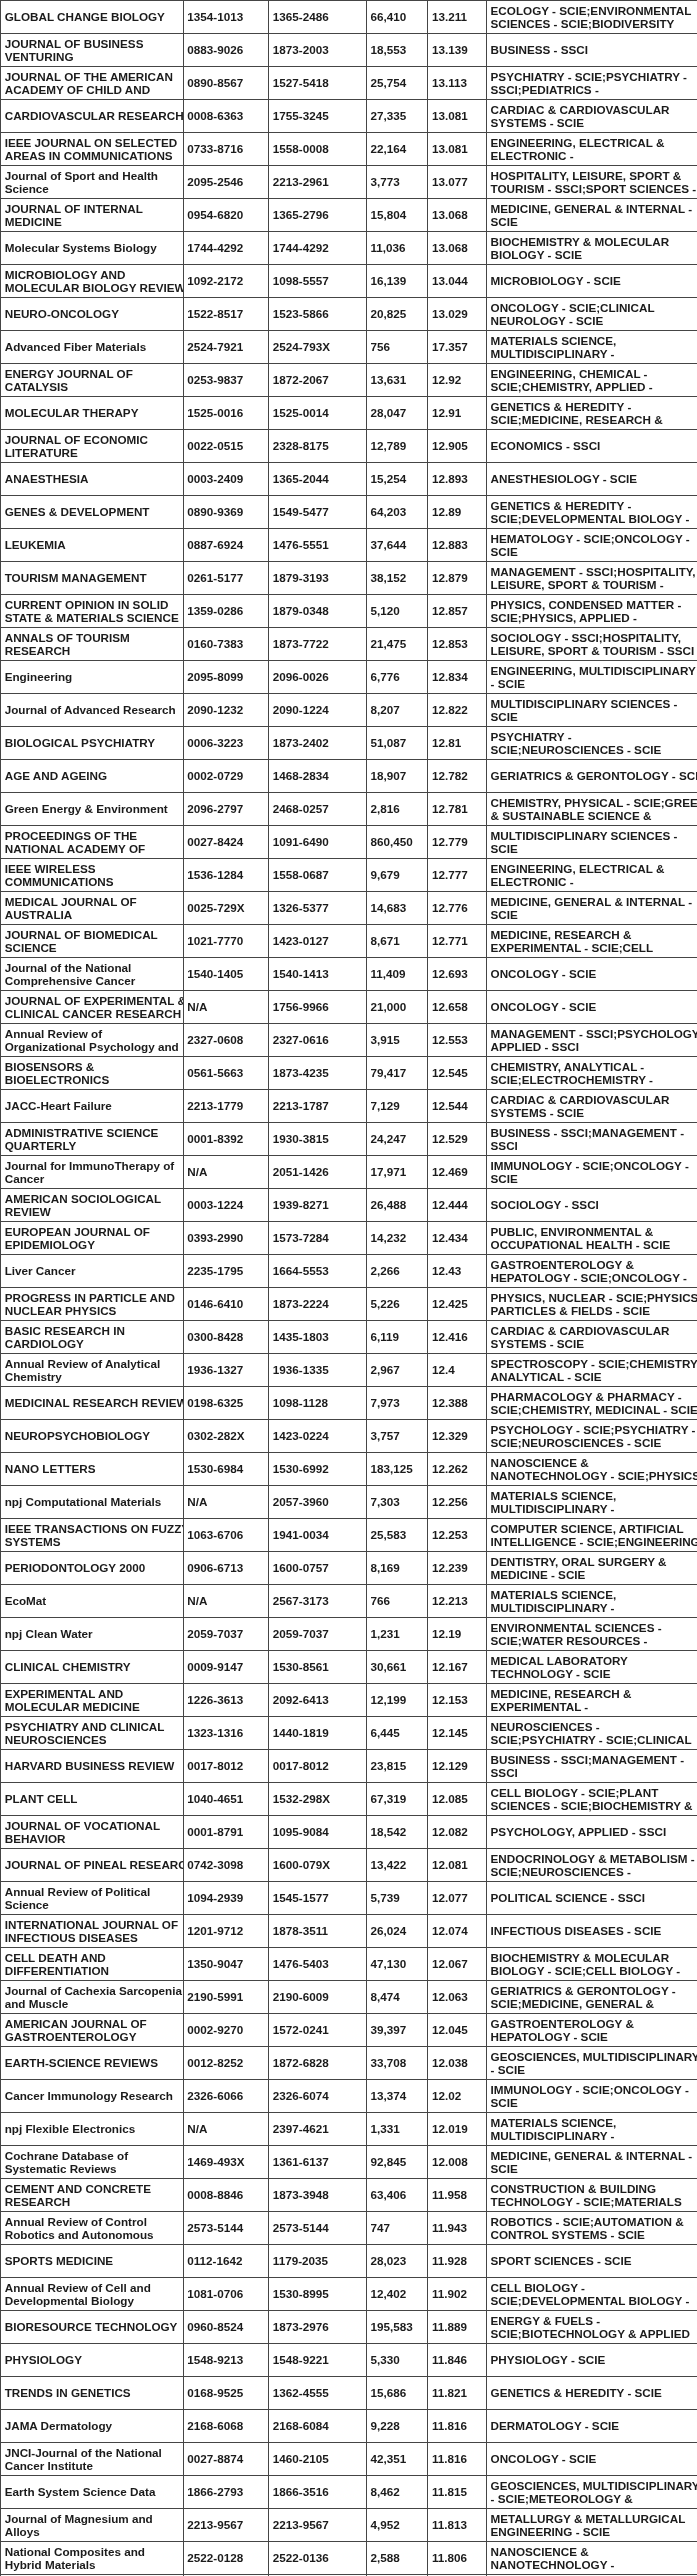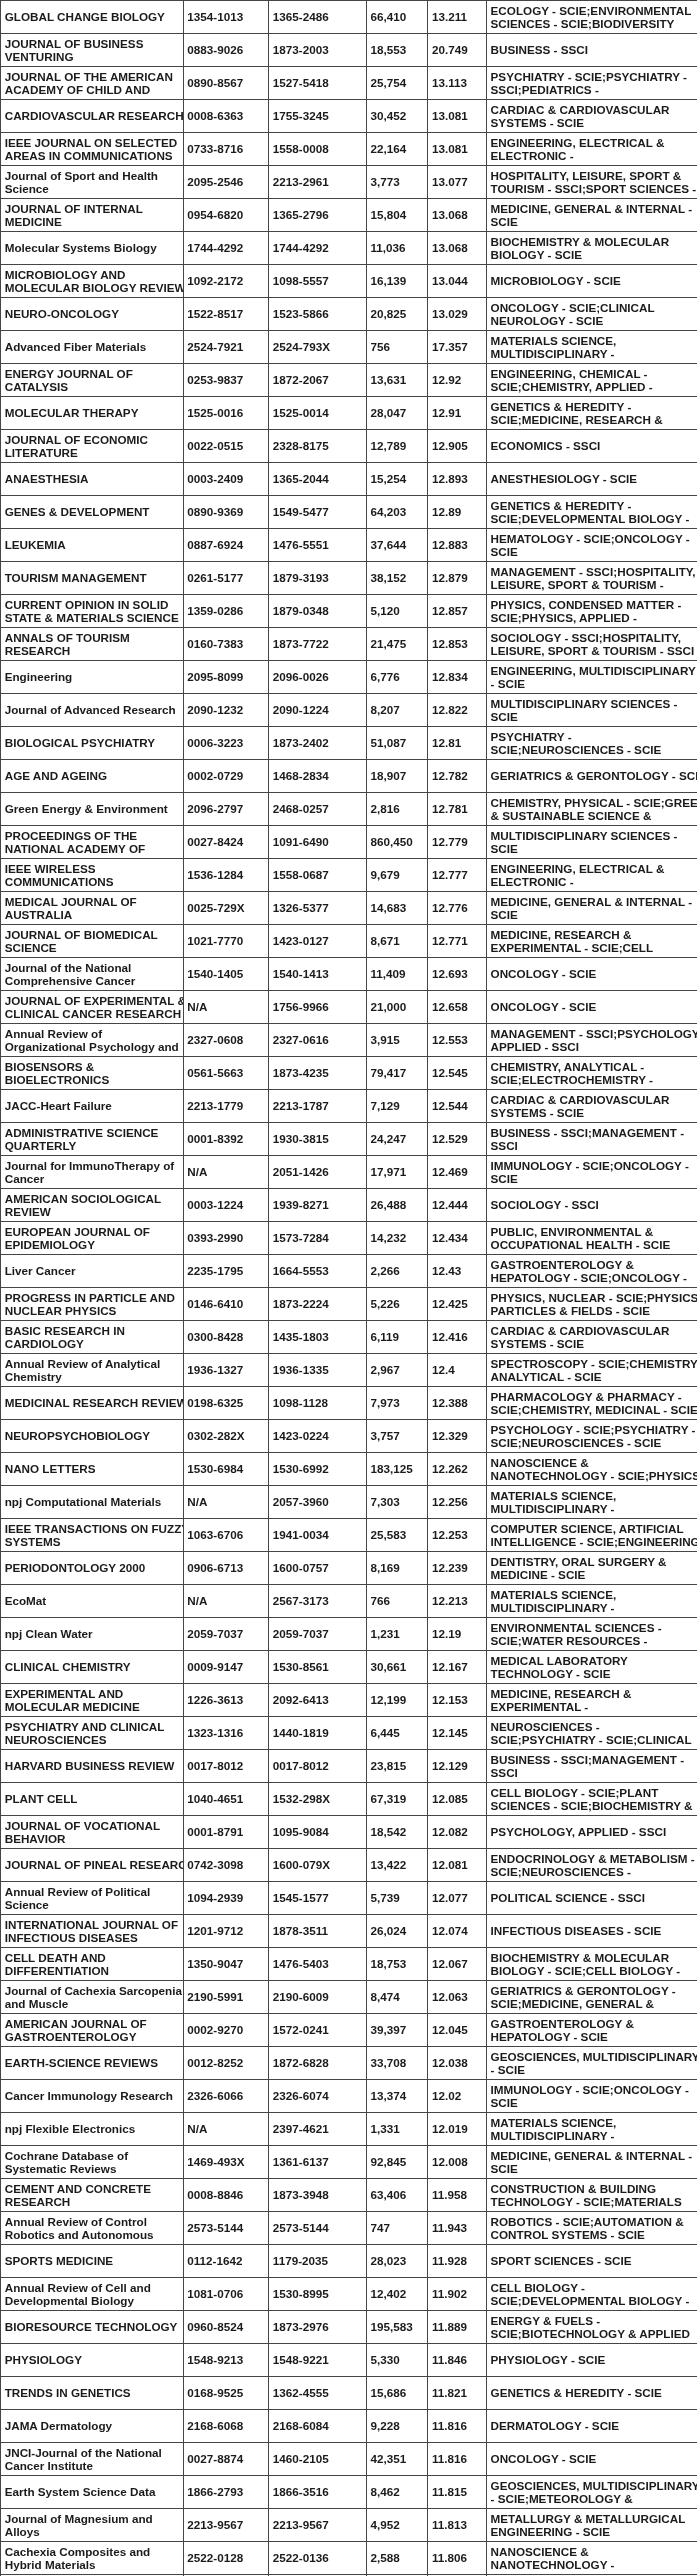--- a/index.html
+++ b/index.html
@@ -46,38 +46,38 @@
     <td class="col-if">13.211</td>
     <td class="col-cat">ECOLOGY - SCIE;ENVIRONMENTAL
 SCIENCES - SCIE;BIODIVERSITY</td>
   </tr>
         <tr>
     <td class="col-name">JOURNAL OF BUSINESS
 VENTURING</td>
     <td class="col-issn">0883-9026</td>
     <td class="col-eissn">1873-2003</td>
     <td class="col-cites">18,553</td>
-    <td class="col-if">20.749</td>
+    <td class="col-if">13.139</td>
     <td class="col-cat">BUSINESS - SSCI</td>
   </tr>
         <tr>
     <td class="col-name">JOURNAL OF THE AMERICAN
 ACADEMY OF CHILD AND</td>
     <td class="col-issn">0890-8567</td>
     <td class="col-eissn">1527-5418</td>
     <td class="col-cites">25,754</td>
     <td class="col-if">13.113</td>
     <td class="col-cat">PSYCHIATRY - SCIE;PSYCHIATRY -
 SSCI;PEDIATRICS -</td>
   </tr>
         <tr>
     <td class="col-name">CARDIOVASCULAR RESEARCH</td>
     <td class="col-issn">0008-6363</td>
     <td class="col-eissn">1755-3245</td>
-    <td class="col-cites">30,452</td>
+    <td class="col-cites">27,335</td>
     <td class="col-if">13.081</td>
     <td class="col-cat">CARDIAC &amp; CARDIOVASCULAR
 SYSTEMS - SCIE</td>
   </tr>
         <tr>
     <td class="col-name">IEEE JOURNAL ON SELECTED
 AREAS IN COMMUNICATIONS</td>
     <td class="col-issn">0733-8716</td>
     <td class="col-eissn">1558-0008</td>
     <td class="col-cites">22,164</td>
@@ -587,21 +587,21 @@
     <td class="col-eissn">1878-3511</td>
     <td class="col-cites">26,024</td>
     <td class="col-if">12.074</td>
     <td class="col-cat">INFECTIOUS DISEASES - SCIE</td>
   </tr>
         <tr>
     <td class="col-name">CELL DEATH AND
 DIFFERENTIATION</td>
     <td class="col-issn">1350-9047</td>
     <td class="col-eissn">1476-5403</td>
-    <td class="col-cites">18,753</td>
+    <td class="col-cites">47,130</td>
     <td class="col-if">12.067</td>
     <td class="col-cat">BIOCHEMISTRY &amp; MOLECULAR
 BIOLOGY - SCIE;CELL BIOLOGY -</td>
   </tr>
         <tr>
     <td class="col-name">Journal of Cachexia Sarcopenia
 and Muscle</td>
     <td class="col-issn">2190-5991</td>
     <td class="col-eissn">2190-6009</td>
     <td class="col-cites">8,474</td>
@@ -749,21 +749,21 @@
     <td class="col-name">Journal of Magnesium and
 Alloys</td>
     <td class="col-issn">2213-9567</td>
     <td class="col-eissn">2213-9567</td>
     <td class="col-cites">4,952</td>
     <td class="col-if">11.813</td>
     <td class="col-cat">METALLURGY &amp; METALLURGICAL
 ENGINEERING - SCIE</td>
   </tr>
         <tr>
-    <td class="col-name">Cachexia Composites and
+    <td class="col-name">National Composites and
 Hybrid Materials</td>
     <td class="col-issn">2522-0128</td>
     <td class="col-eissn">2522-0136</td>
     <td class="col-cites">2,588</td>
     <td class="col-if">11.806</td>
     <td class="col-cat">NANOSCIENCE &amp;
 NANOTECHNOLOGY -</td>
   </tr>
         <tr>
     <td class="col-name">JOURNAL OF APPLIED

